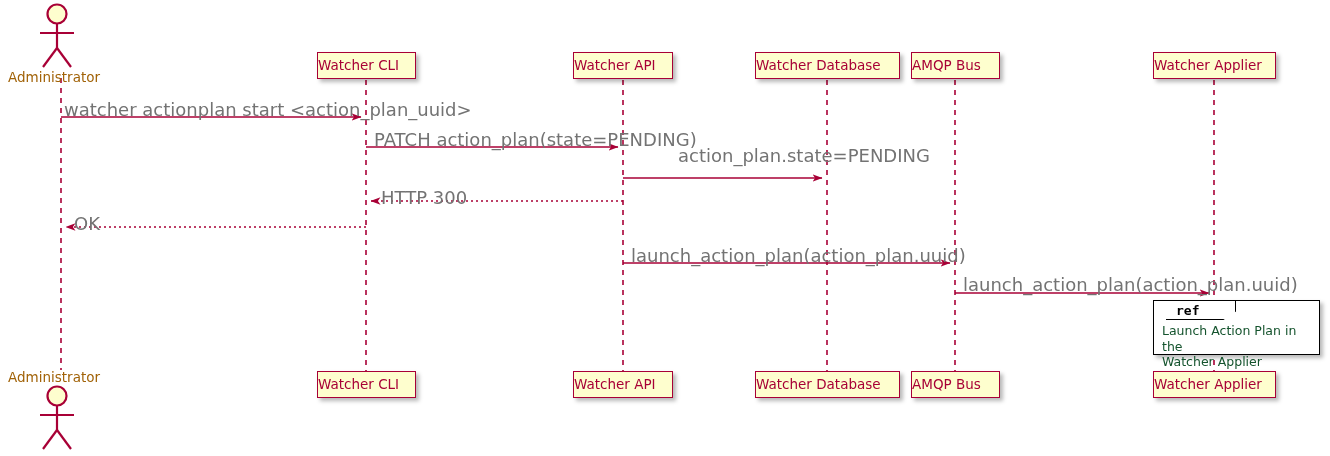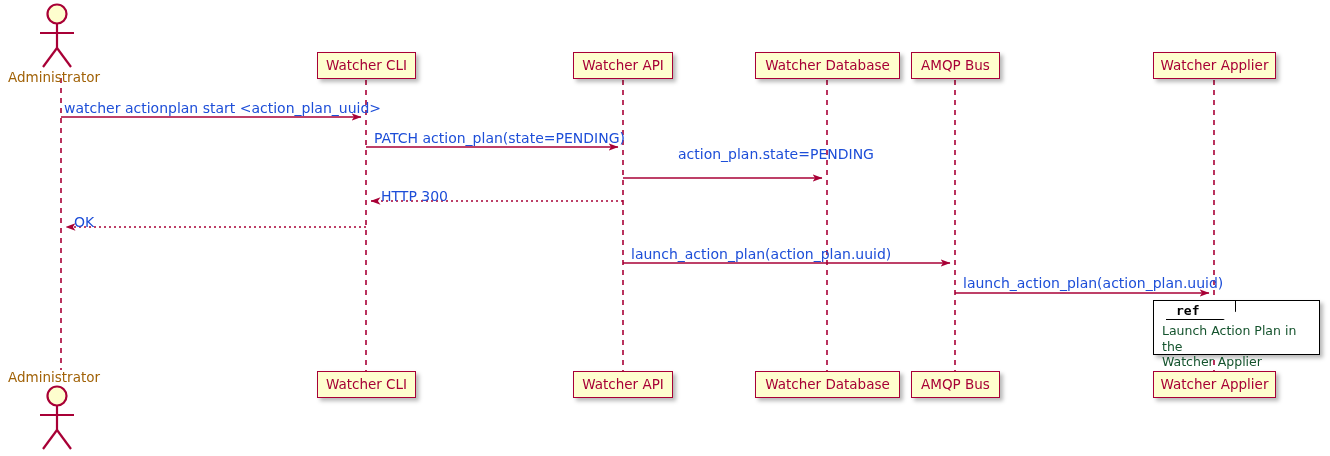--- a/index.html
+++ b/index.html
@@ -29,40 +29,39 @@
   .participant {
     position: absolute;
     box-sizing: border-box;
     background: #FEFECE;
     border: 1.5px solid #A80036;
     color: #A80036;
     font-size: 13.5px;
     line-height: 1;
     display: flex;
     align-items: center;
-    justify-content: center;
     white-space: nowrap;
     box-shadow: 3px 3px 4px rgba(0,0,0,0.28);
     height: 27px;
   }
 
   
   .actor-label {
     position: absolute;
     font-size: 13.5px;
     color: #a16207;
     white-space: nowrap;
     line-height: 1;
   }
 
   
   .msg-label {
     position: absolute;
-    font-size: 14px;
-    color: #1d4ed8;
+    font-size: 18px;
+    color: #737373;
     white-space: nowrap;
     line-height: 1;
   }
 
   
   .ref-box {
     position: absolute;
     box-sizing: border-box;
     background: #FFFFFF;
     border: 1.5px solid #000000;

